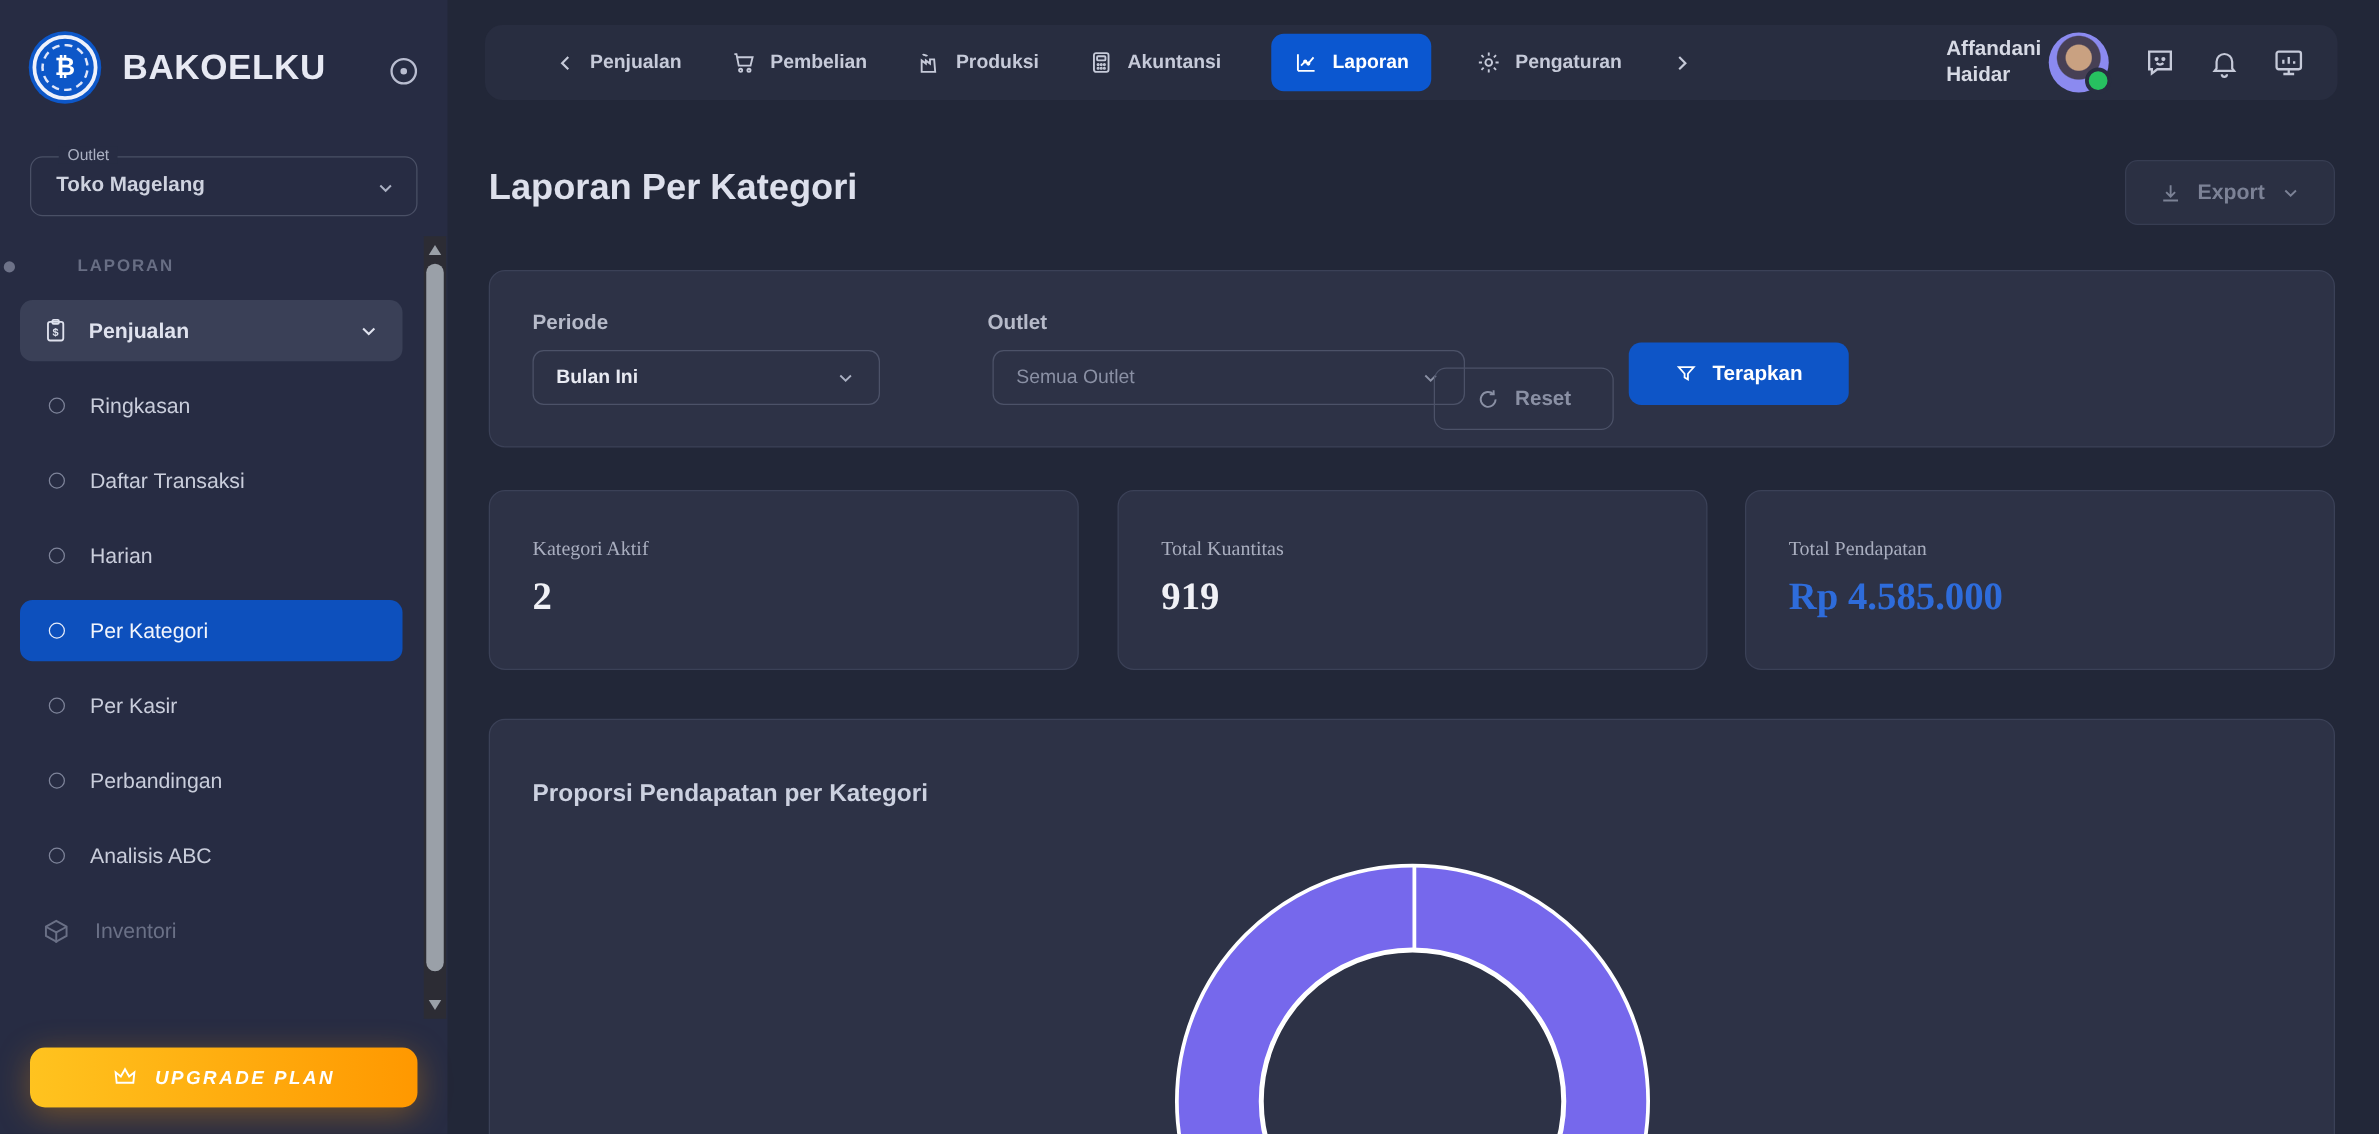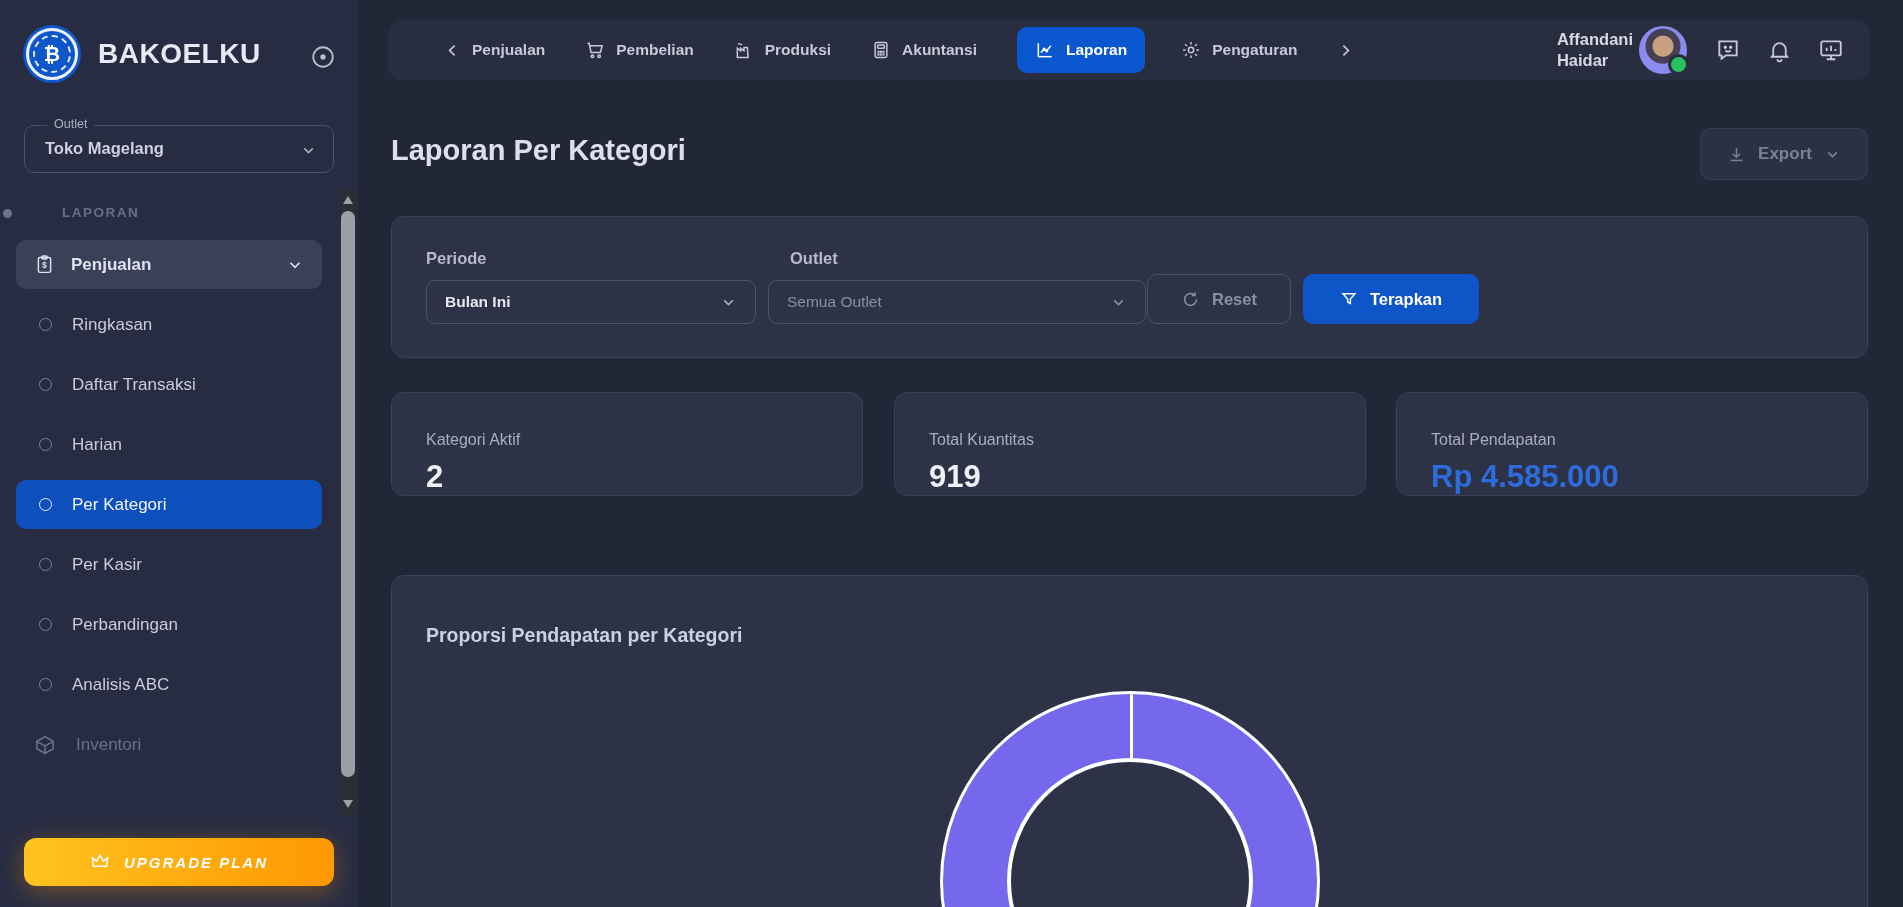--- a/index.html
+++ b/index.html
@@ -75,24 +75,24 @@
   .card { position:absolute; background:#2d3246; border:1px solid #3b4157; border-radius:13px; }
   .filter-card { left:391px; top:216px; width:1477px; height:142px; }
   .f-label { position:absolute; top:32px; font-size:16.5px; font-weight:600; color:#b6bac9; }
   .dropdown { position:absolute; top:63px; height:44px; border:1px solid #4c5268; border-radius:9px;
     display:flex; align-items:center; padding:0 18px; font-size:15.5px; cursor:pointer; }
   .dropdown .val { flex:1; }
   .dropdown.filled { color:#e8eaf2; font-weight:600; }
   .dropdown.placeholder { color:#8a90a4; }
   .btn { position:absolute; top:57px; height:50px; border-radius:10px; display:flex; align-items:center;
     justify-content:center; gap:12px; font-size:16.5px; font-weight:600; cursor:pointer; }
-  .btn-reset { left:755px; width:144px; border:1px solid #4c5268; background:transparent; color:#8a90a4; }
+  .btn-reset { left:755px; width:144px; border:1px solid #4c5268; background:transparent; color:#8a90a4;margin-top:20px; }
   .btn-apply { left:911px; width:176px; background:#0e55c7; color:#fff; border:none; }
 
-  .stat-card { top:392px; width:472px; height:104px; }
+  .stat-card { top:392px; width:472px; height:144px;font-family:Liberation Serif, serif; }
   .stat-label { position:absolute; left:34px; top:38px; font-size:16px; color:#a9aebf; }
   .stat-value { position:absolute; left:34px; top:66px; font-size:31px; font-weight:700; color:#f0f1f6; }
   .stat-value.money { color:#2e6cdb; }
 
   .chart-card { left:391px; top:575px; width:1477px; height:372px; overflow:hidden; }
   .chart-title { position:absolute; left:34px; top:32px; font-size:19.5px; font-weight:600; color:#ccd1e0;margin-top:16px; }
 
   .donut { position:absolute; left:548px; top:115px; width:380px; height:380px; border-radius:50%;
     background:#7668ec; border:3px solid #fff; }
   .donut-hole { position:absolute; left:64px; top:64px; width:246px; height:246px; border-radius:50%;
@@ -287,29 +287,29 @@
       <path d="M4.5 19.5h15"></path>
   </svg>
   <span>Export</span>
   <svg width="17" height="17" viewBox="0 0 24 24" fill="none" stroke="currentColor" stroke-width="2.1">
       <polyline points="6 9 12 15 18 9"></polyline>
     </svg>
 </div>
 
 <div class="card filter-card">
   <div class="f-label" style="left:34px;">Periode</div>
-  <div class="dropdown filled" style="left:34px; width:330px;">
+  <div class="dropdown filled" style="left:34px; width:278px;">
     <span class="val">Bulan Ini</span>
     <svg width="17" height="17" viewBox="0 0 24 24" fill="none" stroke="#aab0c2" stroke-width="2.1">
         <polyline points="6 9 12 15 18 9"></polyline>
       </svg>
   </div>
 
   <div class="f-label" style="left:398px;">Outlet</div>
-  <div class="dropdown placeholder" style="left:376px; width:378px;">
+  <div class="dropdown placeholder" style="left:402px; width:378px;">
     <span class="val">Semua Outlet</span>
     <svg width="17" height="17" viewBox="0 0 24 24" fill="none" stroke="#8a90a4" stroke-width="2.1">
         <polyline points="6 9 12 15 18 9"></polyline>
       </svg>
   </div>
 
   <button class="btn btn-reset">
     <svg width="19" height="19" viewBox="0 0 24 24" fill="none" stroke="currentColor" stroke-width="1.9">
       <path d="M19.5 12a7.5 7.5 0 1 1-2.2-5.3"></path>
         <polyline points="17.5 2.8 17.7 6.9 13.6 7"></polyline>

